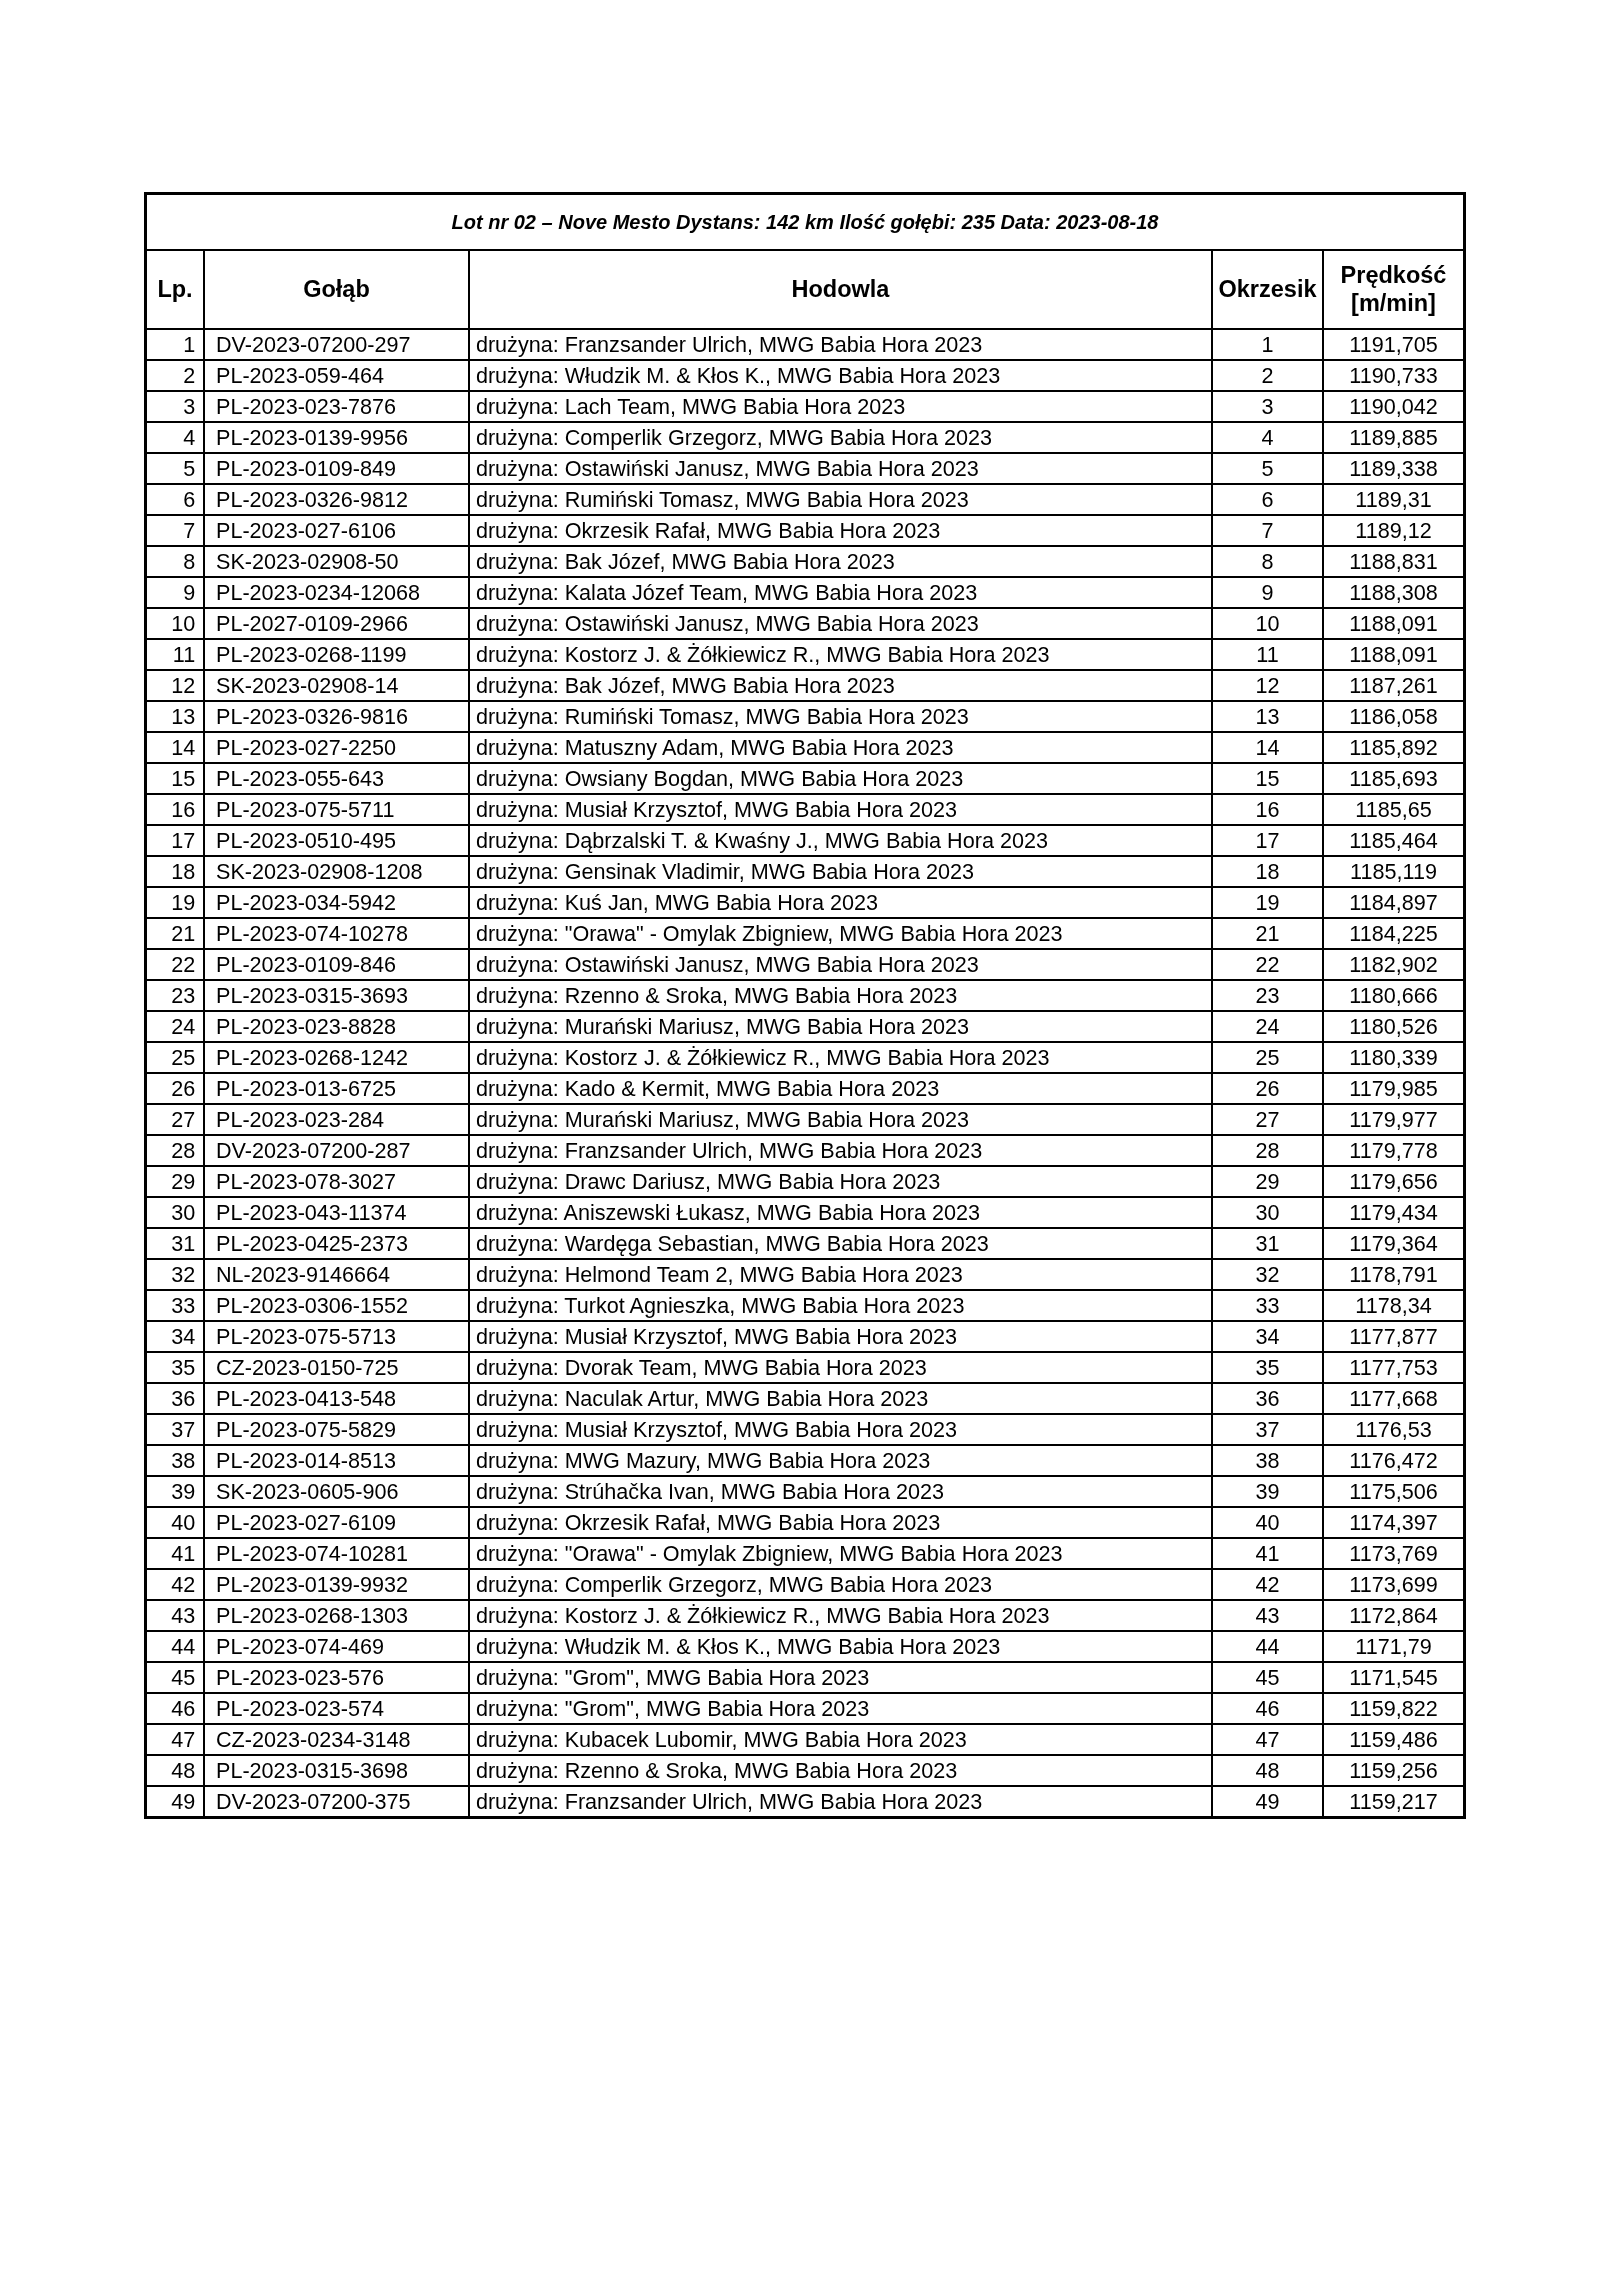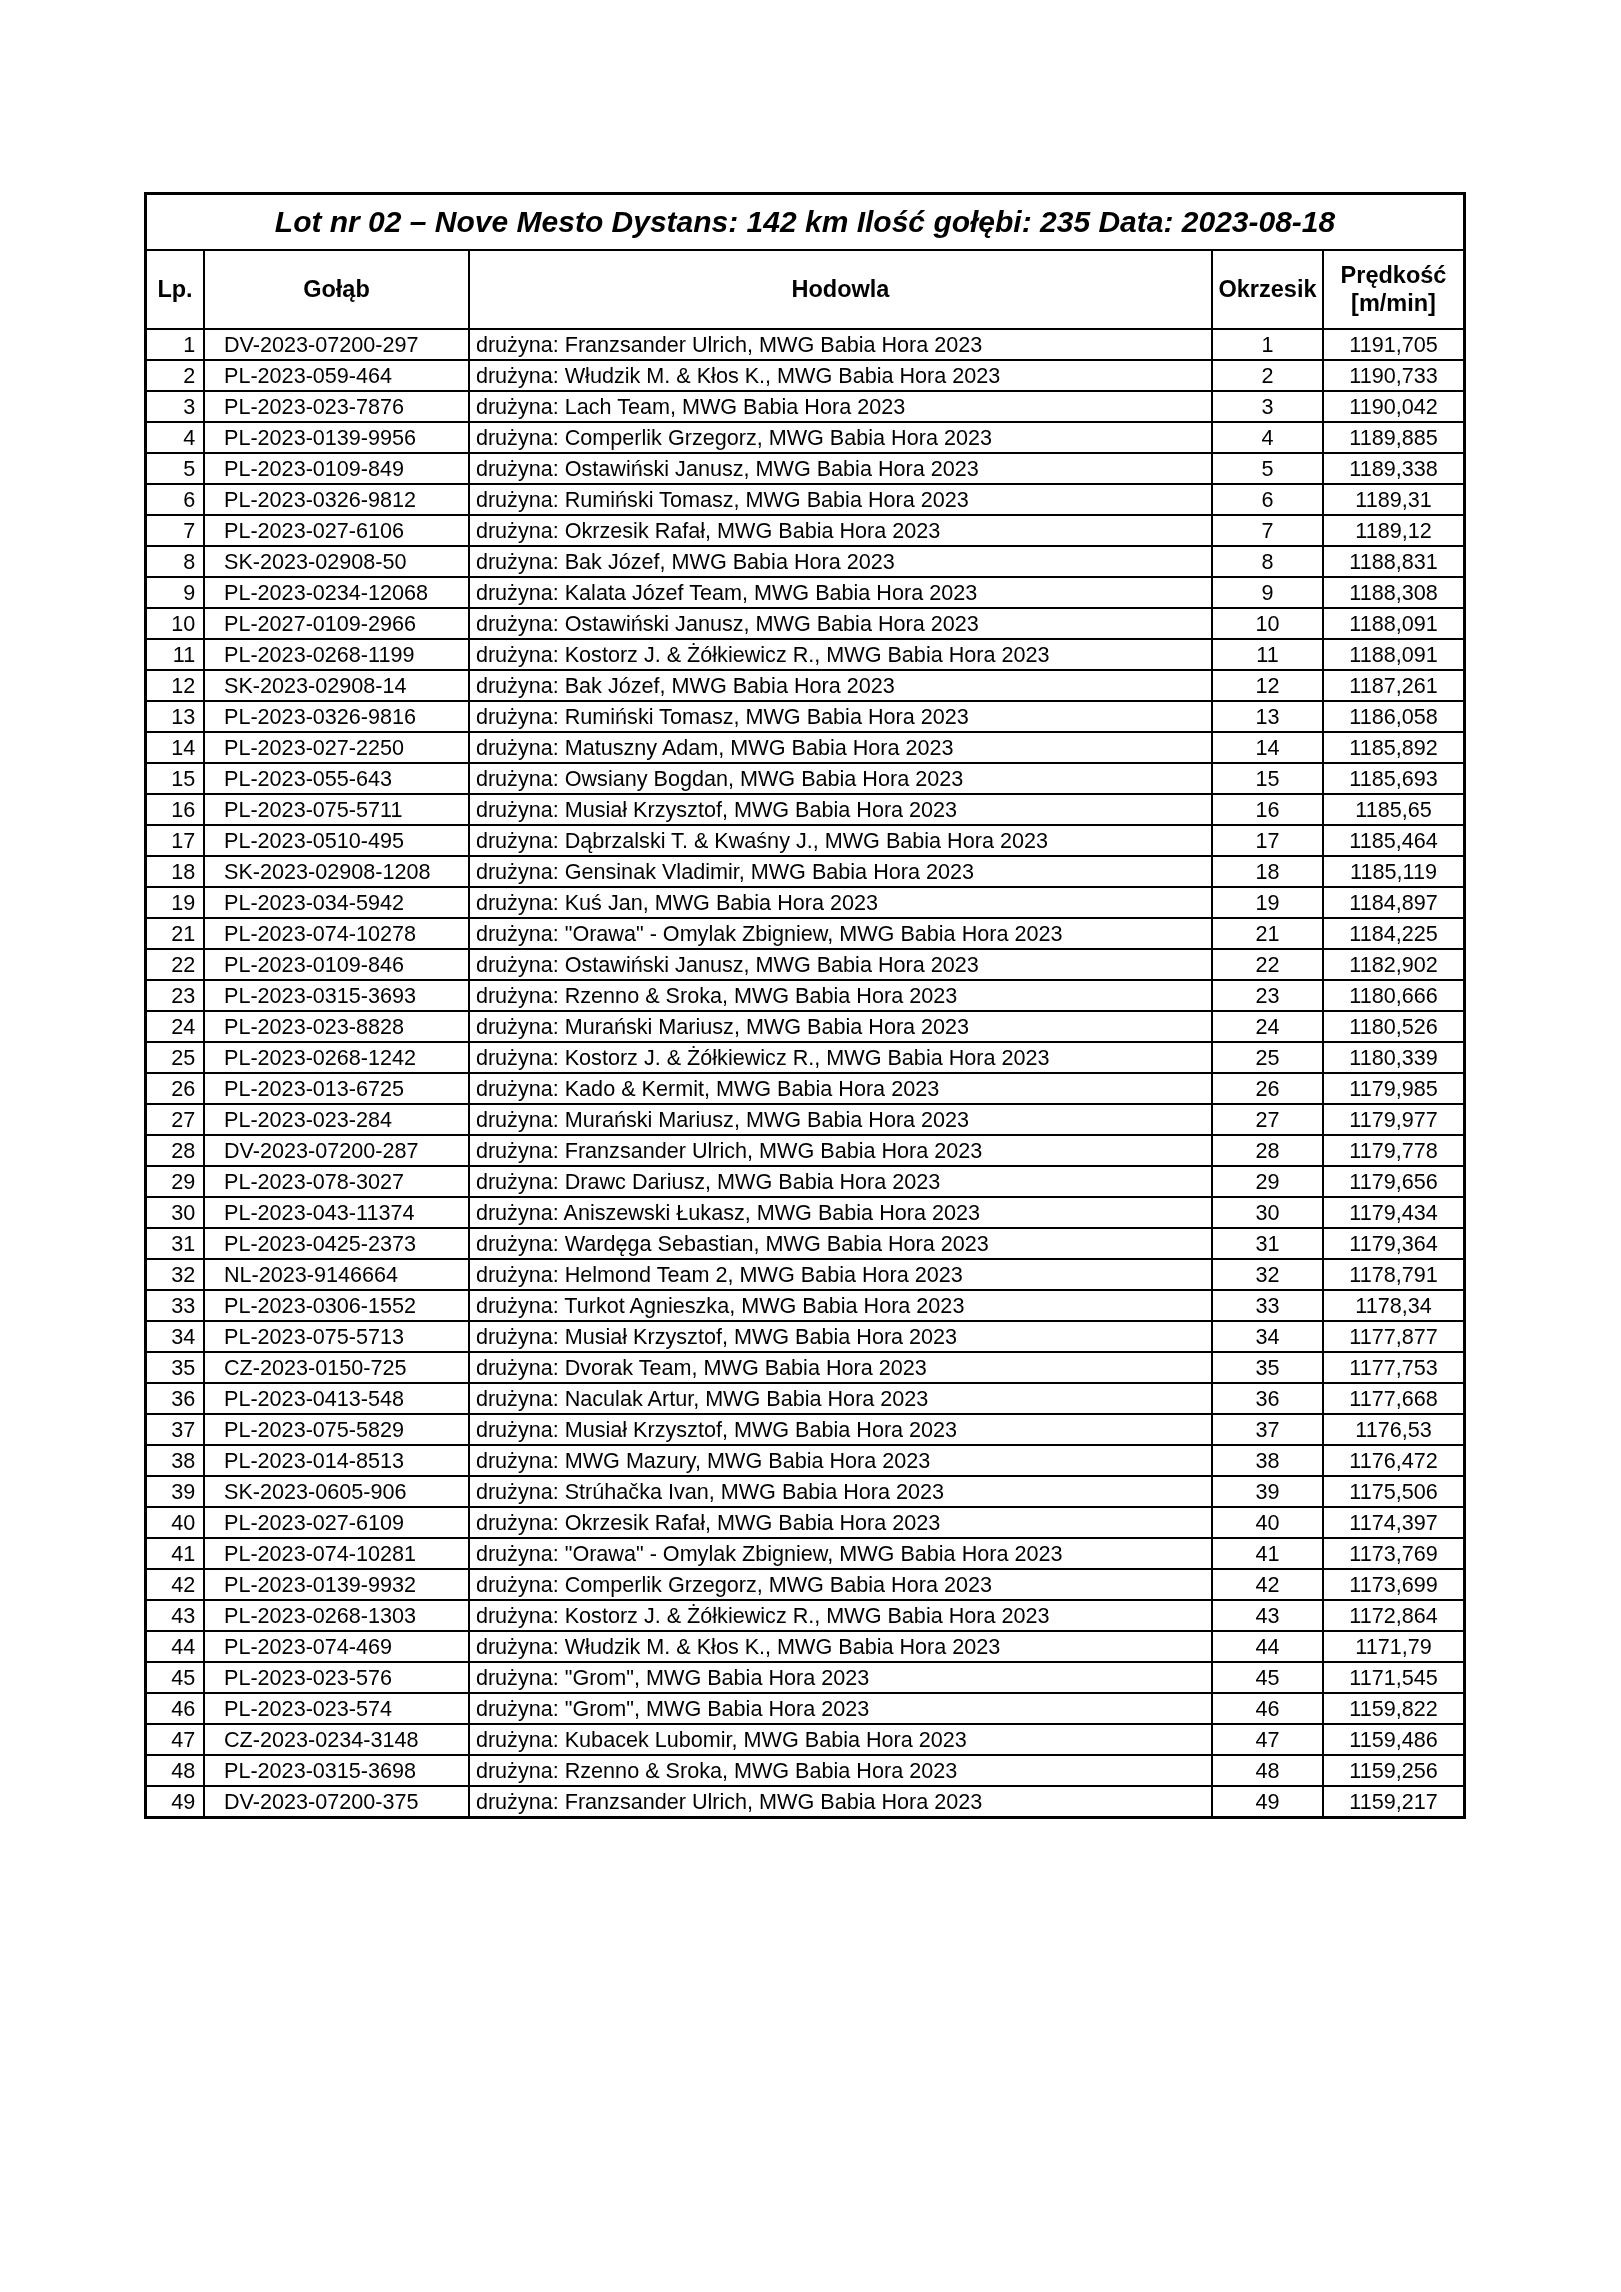--- a/index.html
+++ b/index.html
@@ -37,21 +37,21 @@
   
   table.results {
     border: 2px solid #000;
     outline: 2px solid #000;
     outline-offset: -1px;
   }
   td.title-cell {
     height: 56px;
     text-align: center;
     vertical-align: middle;
-    font-size: 30px;
+    font-size: 20px;
     font-weight: bold;
     font-style: italic;
     border-bottom-width: 2.9px;
   }
   tr.header-row th {
     height: 79px;
     font-size: 23.5px;
     font-weight: bold;
     text-align: center;
     vertical-align: middle;
@@ -62,21 +62,21 @@
     height: 31px;
     font-size: 21.6px;
     vertical-align: middle;
   }
   col.c-lp   { width: 58px; }
   col.c-ring { width: 265px; }
   col.c-bre  { width: 743px; }
   col.c-pos  { width: 111px; }
   col.c-spd  { width: 141px; }
   td.lp-cell   { text-align: right;  padding-right: 7.8px; }
-  td.ring-cell { text-align: left;   padding-left: 19px; }
+  td.ring-cell { text-align: left;   padding-left: 11px; }
   td.breeder-cell { text-align: left; padding-left: 5.9px; border-radius: 13px; }
   td.position-cell { text-align: center; }
   td.speed-cell { text-align: center; }
   .spd-unit { display: block; }
 </style>
 </head>
 <body>
 
 <div class="page">
   <div class="sheet">

